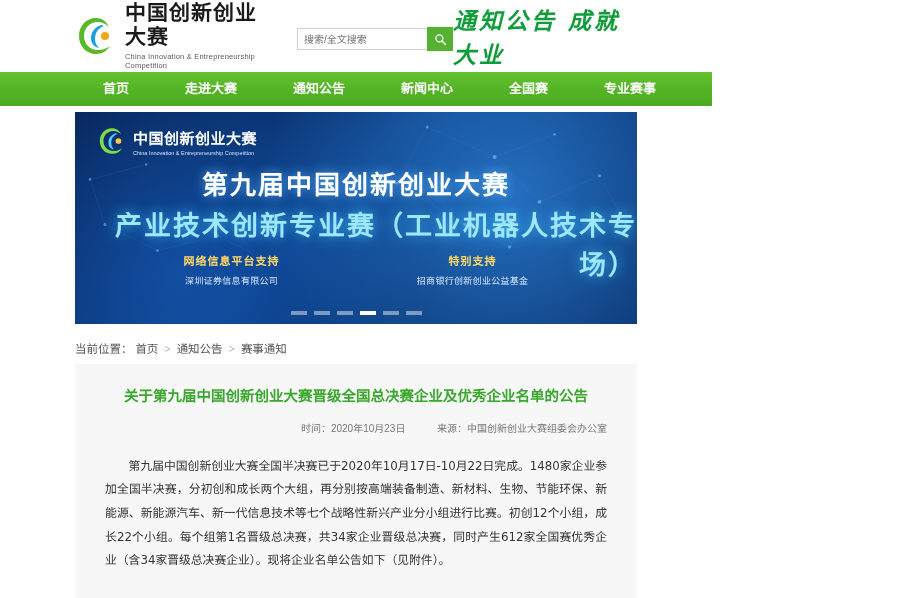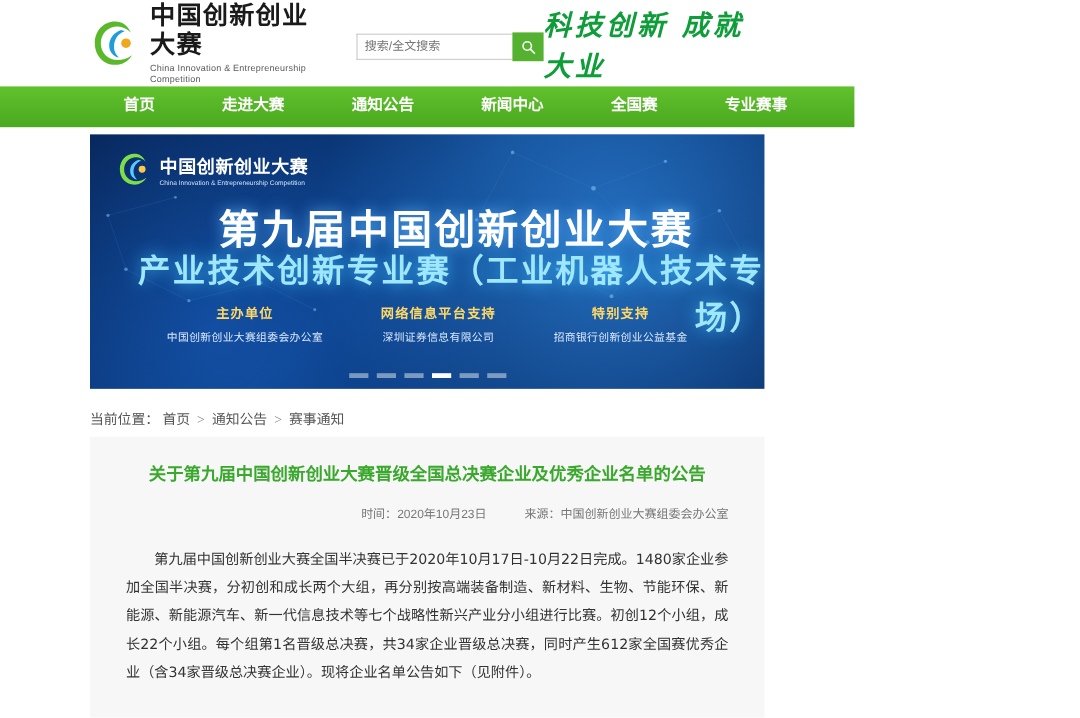--- a/index.html
+++ b/index.html
@@ -151,27 +151,26 @@
   .banner-logo-en {
     font-size: 5.5px;
     color: #cfe3ff;
     margin-top: 2px;
   }
   .banner-title1 {
     position: absolute;
     top: 52px;
     width: 100%;
     text-align: center;
-    font-size: 34px;
+    font-size: 26px;
     font-weight: bold;
     color: #ffffff;
     letter-spacing: 2px;
     text-shadow: 0 0 12px rgba(90,180,255,0.9);
     font-family: Liberation Mono, monospace;
-    padding-left: 24px;
   }
   .banner-title2 {
     position: absolute;
     top: 92px;
     width: 100%;
     text-align: right;
     font-size: 27px;
     font-weight: bold;
     color: #9fe6ff;
     letter-spacing: 2px;
@@ -297,21 +296,21 @@
     <div class="search-wrap">
       <input class="search-input" type="text" placeholder="搜索/全文搜索" style="">
       <button class="search-btn">
         <svg viewBox="0 0 16 16" width="13" height="13" aria-hidden="true">
           <circle cx="6.6" cy="6.6" r="4.3" fill="none" stroke="#ffffff" stroke-width="1.6"></circle>
           <line x1="9.8" y1="9.8" x2="14" y2="14" stroke="#ffffff" stroke-width="1.8" stroke-linecap="round"></line>
         </svg>
       </button>
     </div>
 
-    <div class="slogan">科技创新  成就大业</div>
+    <div class="slogan">通知公告  成就大业</div>
   </div>
 
   <div class="nav">
     <div class="nav-item">首页</div>
     <div class="nav-item">走进大赛</div>
     <div class="nav-item">通知公告</div>
     <div class="nav-item">新闻中心</div>
     <div class="nav-item">全国赛</div>
     <div class="nav-item">专业赛事</div>
     <div class="nav-item">众扶平台</div>
@@ -366,24 +365,20 @@
         <div class="banner-logo-cn">中国创新创业大赛</div>
         <div class="banner-logo-en">China Innovation &amp; Entrepreneurship Competition</div>
       </div>
     </div>
 
     <div class="banner-title1">第九届中国创新创业大赛</div>
     <div class="banner-title2">产业技术创新专业赛（工业机器人技术专场）</div>
 
     <div class="banner-orgs">
       <div class="org-col">
-        <div class="org-label">主办单位</div>
-        <div class="org-value">中国创新创业大赛组委会办公室</div>
-      </div>
-      <div class="org-col">
         <div class="org-label">网络信息平台支持</div>
         <div class="org-value">深圳证券信息有限公司</div>
       </div>
       <div class="org-col">
         <div class="org-label">特别支持</div>
         <div class="org-value">招商银行创新创业公益基金</div>
       </div>
     </div>
 
     <div class="banner-dots">

